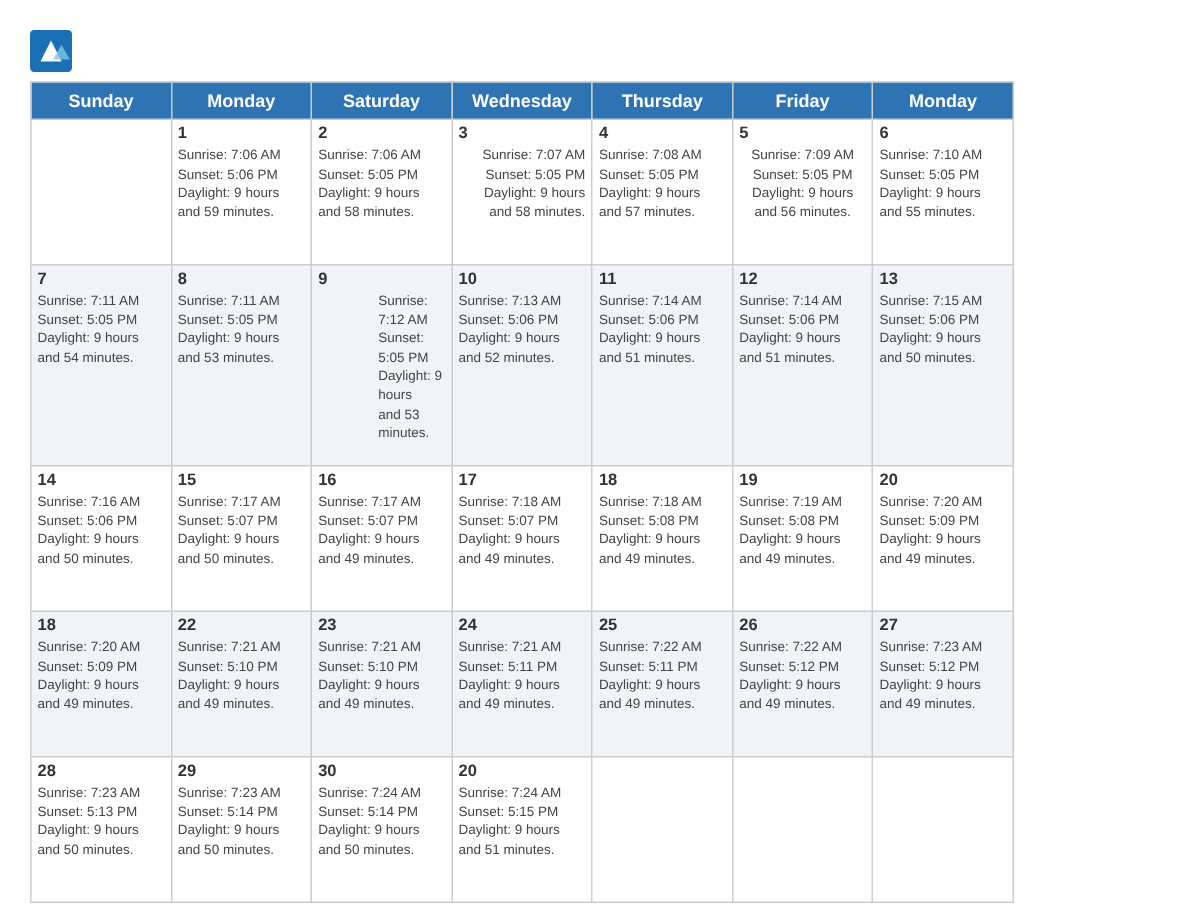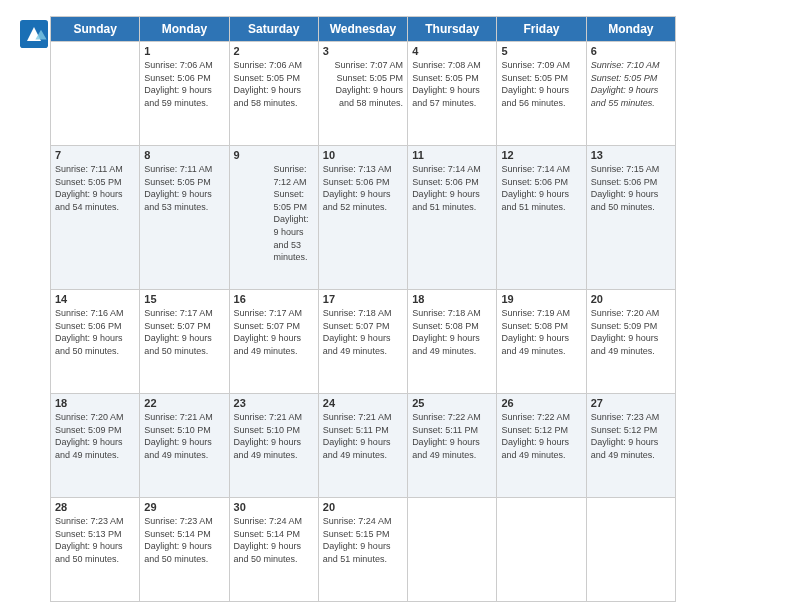--- a/index.html
+++ b/index.html
@@ -8,21 +8,21 @@
       background: #fff;
       width: 792px;
       height: 612px;
       overflow: hidden;
     }
     .page {
       width: 696px;
       height: 612px;
       padding: 16px 20px 10px 20px;
       display: flex;
-      flex-direction: row;
+      flex-direction: column;
     }
     .header {
       display: flex;
       align-items: flex-start;
       justify-content: space-between;
       margin-bottom: 6px;
     }
     .logo {
       display: flex;
       align-items: center;
@@ -156,28 +156,28 @@
           </td>
           <td>
             <span class="day-num">4</span>
             <div class="day-info" style="white-space: pre-line;">Sunrise: 7:08 AM
 Sunset: 5:05 PM
 Daylight: 9 hours
 and 57 minutes.</div>
           </td>
           <td>
             <span class="day-num">5</span>
-            <div class="day-info" style="white-space: pre-line;">Sunrise: 7:09 AM
+            <div class="day-info" style="white-space: pre-line; text-align: center;">Sunrise: 7:09 AM
 Sunset: 5:05 PM
 Daylight: 9 hours
 and 56 minutes.</div>
           </td>
           <td>
             <span class="day-num">6</span>
-            <div class="day-info" style="white-space: pre-line; font-style: italic;">Sunrise: 7:10 AM
+            <div class="day-info" style="white-space: pre-line;">Sunrise: 7:10 AM
 Sunset: 5:05 PM
 Daylight: 9 hours
 and 55 minutes.</div>
           </td>
         </tr>
         <tr>
           <td>
             <span class="day-num">7</span>
             <div class="day-info" style="white-space: pre-line;">Sunrise: 7:11 AM
 Sunset: 5:05 PM

